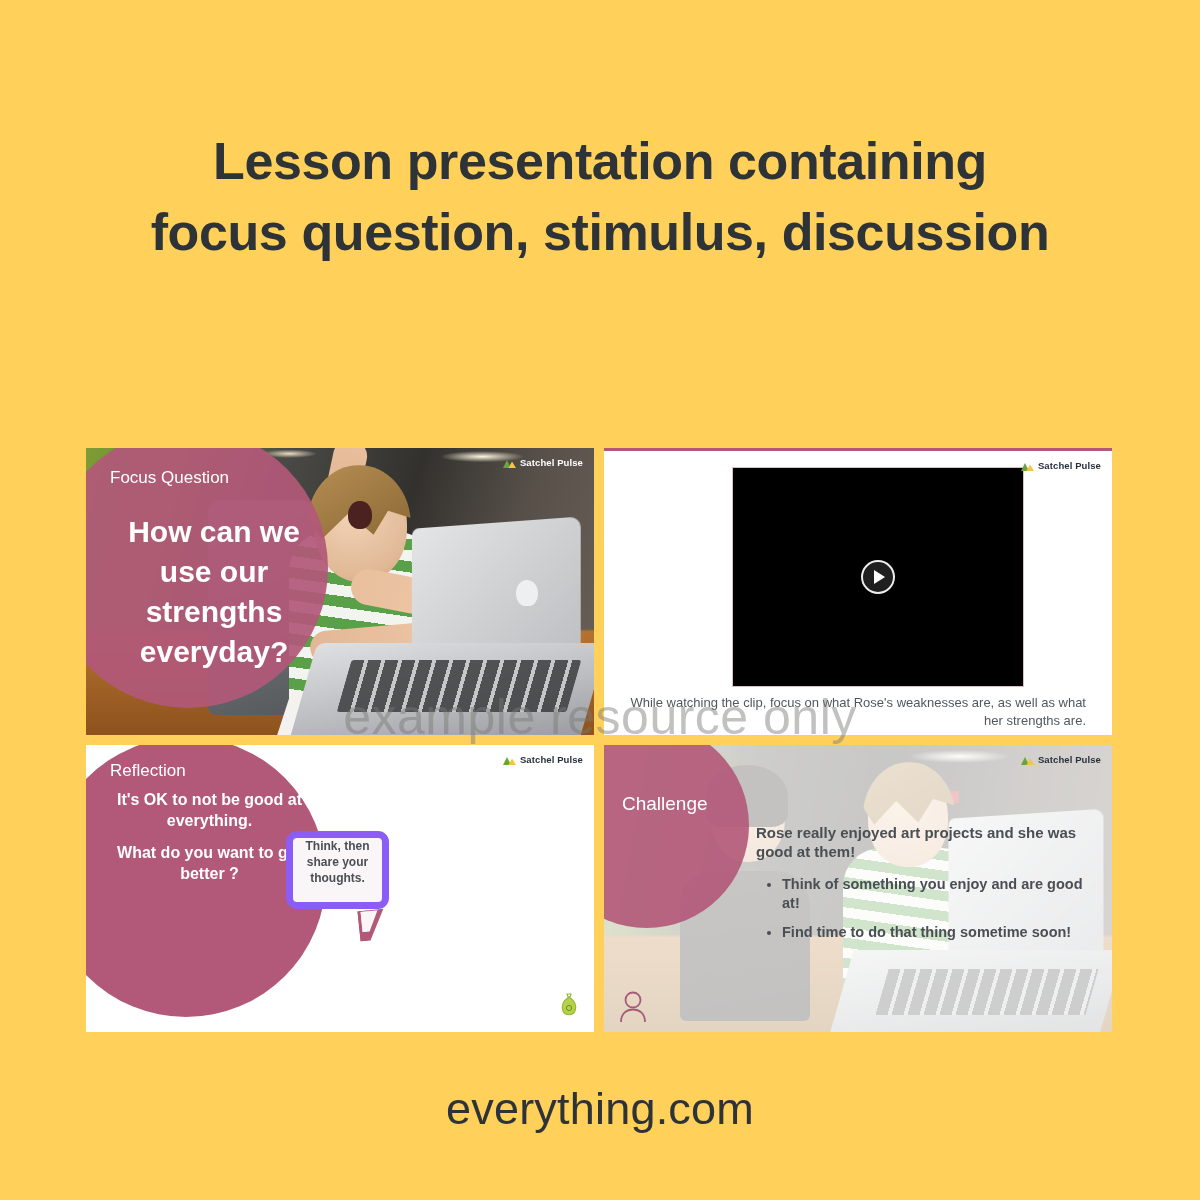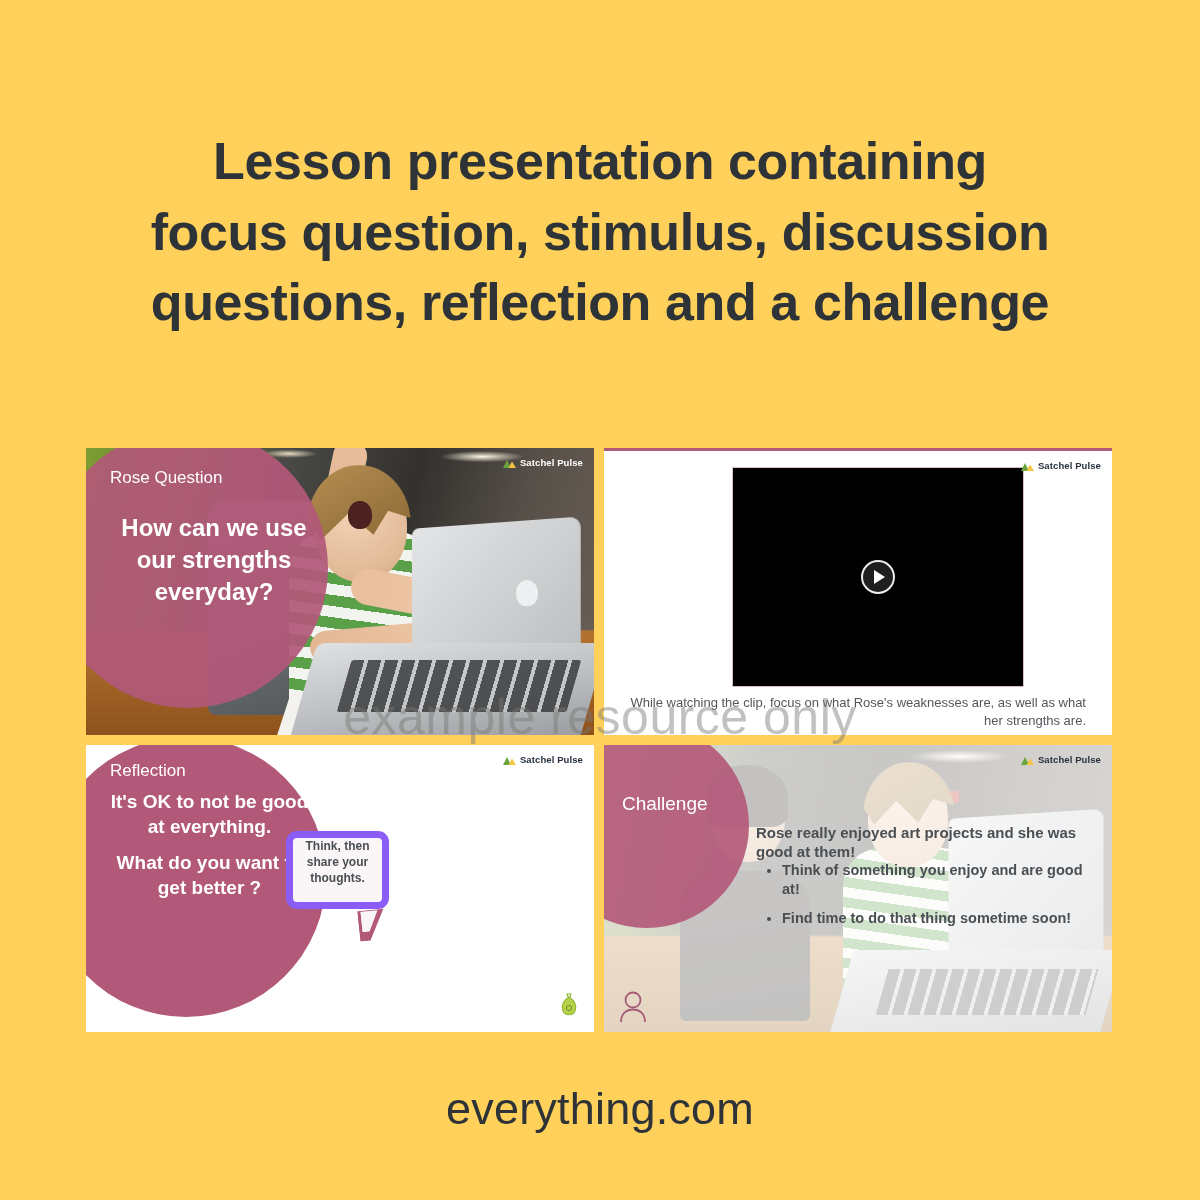--- a/index.html
+++ b/index.html
@@ -241,21 +241,21 @@
     font-weight: 400;
     z-index: 12;
   }
   .s1-question {
     position: absolute;
     left: 28px;
     top: 64px;
     width: 200px;
     text-align: center;
     color: #ffffff;
-    font-size: 24px;
+    font-size: 30px;
     font-weight: 700;
     line-height: 1.33;
     z-index: 12;
   }
 
   
   .s2 { background: #ffffff; border-top: 3px solid #B25878; }
   .s2-video {
     position: absolute;
     left: 128px;
@@ -382,21 +382,21 @@
     font-weight: 400;
     z-index: 12;
   }
   .s3-text {
     position: absolute;
     left: 16px;
     top: 44px;
     width: 215px;
     text-align: center;
     color: #ffffff;
-    font-size: 19px;
+    font-size: 16px;
     font-weight: 700;
     line-height: 1.32;
     z-index: 12;
   }
   .s3-text p + p { margin-top: 11px; }
 
   .bubble {
     position: absolute;
     left: 200px;
     top: 86px;
@@ -555,20 +555,21 @@
     top: 78px;
     z-index: 12;
     color: #4A4F54;
   }
   .s4-lead {
     font-size: 15px;
     font-weight: 700;
     line-height: 1.28;
   }
   .s4-list {
+    margin-top: 14px;
     padding-left: 26px;
   }
   .s4-list li {
     font-size: 14.5px;
     font-weight: 700;
     line-height: 1.28;
     margin-bottom: 11px;
   }
   .s4-person {
     position: absolute;
@@ -591,21 +592,20 @@
     z-index: 60;
     white-space: nowrap;
   }
 </style>
 </head>
 <body>
 
 <div class="headline">
   <span class="hl-line">Lesson presentation containing</span>
   <span class="hl-line">focus question, stimulus, discussion</span>
-  <span class="hl-line">questions, reflection and a challenge</span>
 </div>
 
 <div class="slide-grid">
 
   <div class="slide s1">
     <div class="s1-photo">
       <div class="s1-exit"></div>
       <div class="s1-chair"></div>
       <div class="s1-arm-up"></div>
       <div class="s1-child-body"></div>
@@ -616,21 +616,21 @@
       <div class="s1-arm-rest"></div>
       <div class="s1-lap-screen"></div>
       <div class="s1-lap-logo"></div>
       <div class="s1-paper"></div>
       <div class="s1-lap-base"></div>
       <div class="s1-lap-keys"></div>
     </div>
 
     <div class="circle-badge s1-circle"></div>
 
-    <div class="s1-kicker">Rose Question</div>
+    <div class="s1-kicker">Focus Question</div>
 
     <div class="s1-question">How can we use our strengths everyday?</div>
 
     <div class="brand on-photo">
       <svg class="brand-mark" width="13" height="10" viewBox="0 0 13 10">
         <path d="M0 10 L4 2 L8 10 Z" fill="#6BA43A"></path>
         <path d="M5.5 10 L9 3.5 L13 10 Z" fill="#F5C542"></path>
       </svg>
       <span class="brand-label">Satchel Pulse</span>
     </div>

